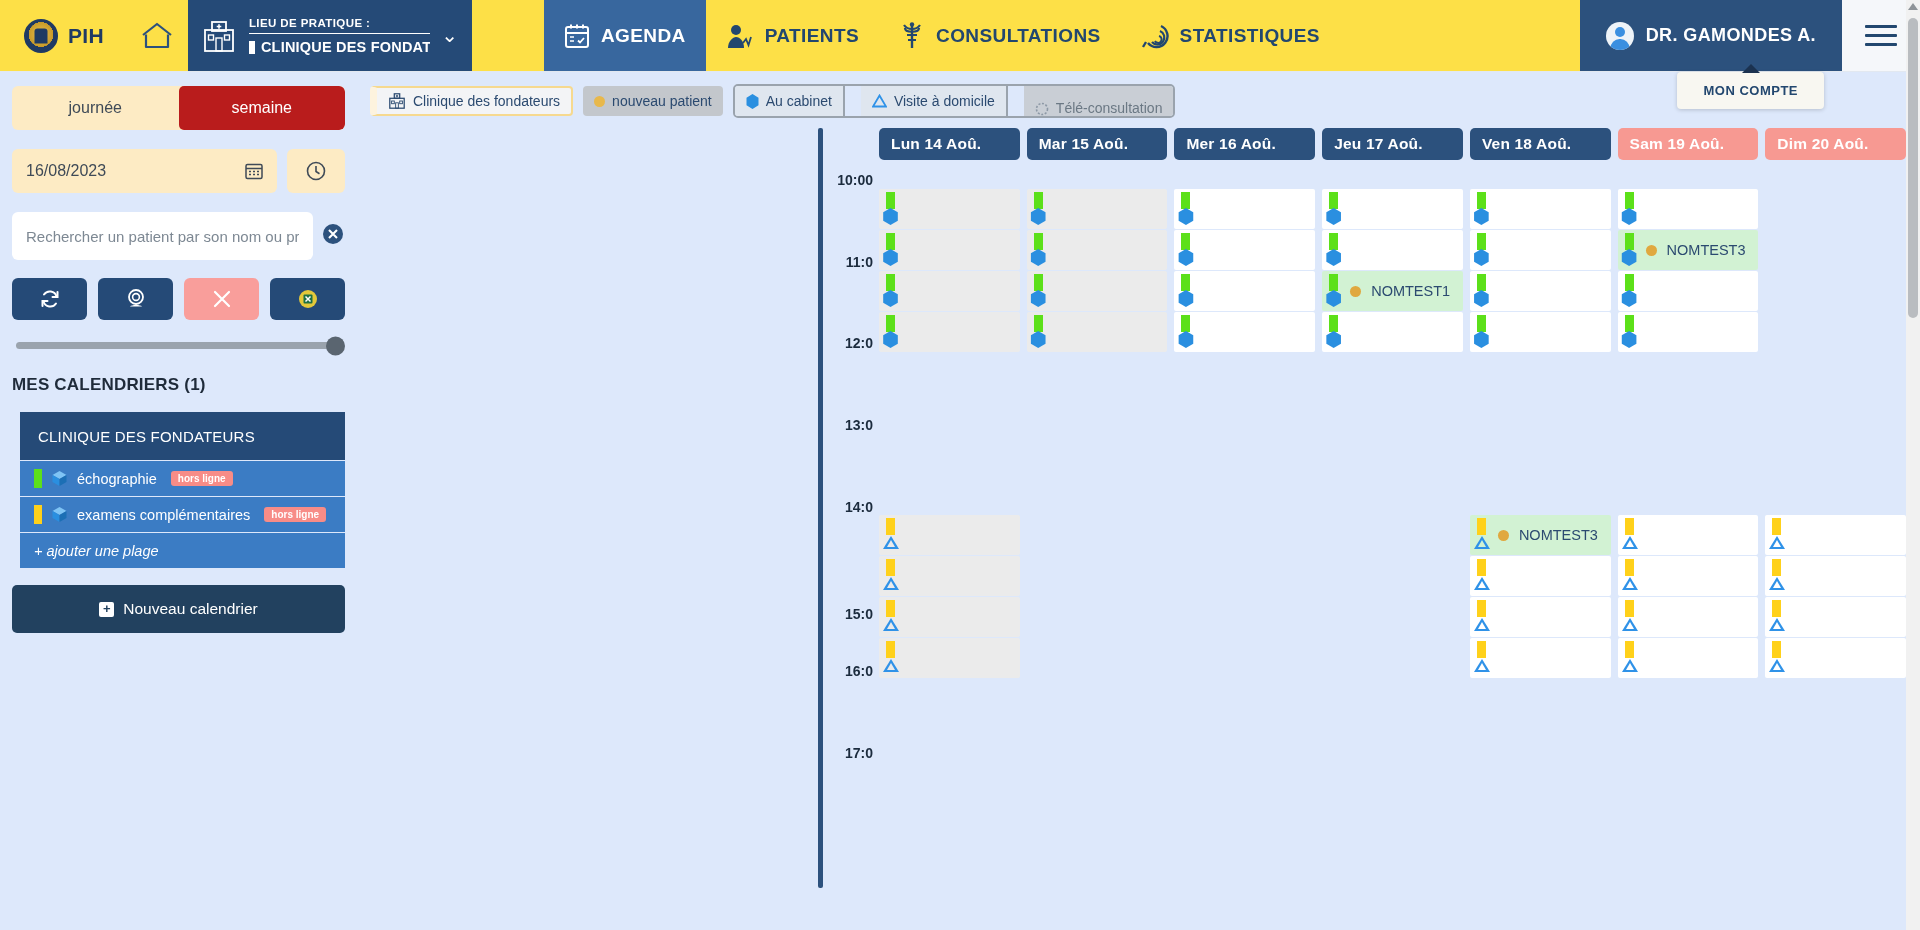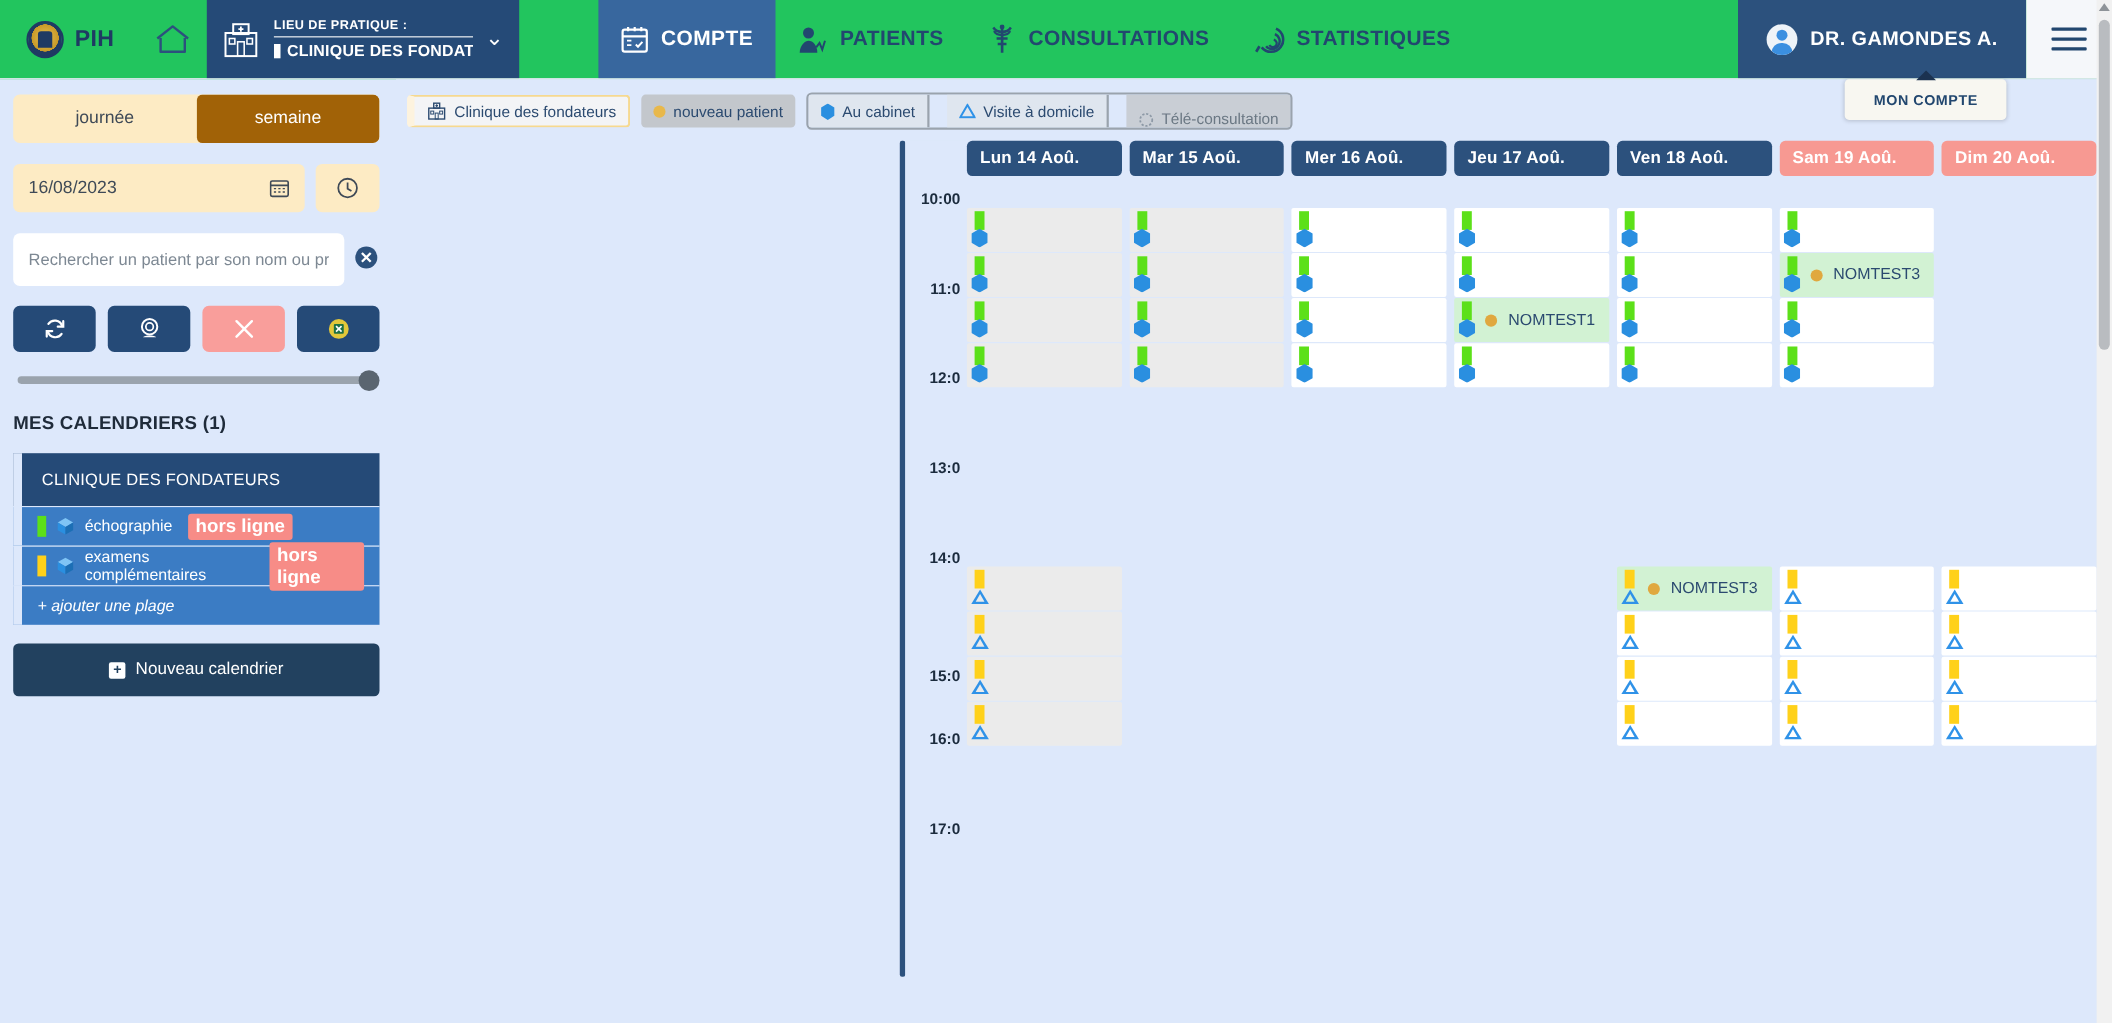--- a/index.html
+++ b/index.html
@@ -6,21 +6,21 @@
   html, body {
     width: 1920px; height: 930px;
     font-family: "Liberation Sans", sans-serif;
     background: #ffffff;
     overflow: hidden;
   }
 
   
   .topnav {
     height: 72px; width: 1920px;
-    background: #22c55e;
+    background: #fde047;
     display: flex; align-items: stretch;
     position: relative;
     border-bottom: 1px solid #e2e8f0;
   }
   .brand {
     display: flex; align-items: center; gap: 10px;
     padding: 0 22px 0 24px;
   }
   .brand-seal {
     width: 34px; height: 34px; border-radius: 50%;
@@ -139,21 +139,21 @@
     padding: 14px 15px 0 12px;
   }
   .seg {
     display: flex; background: #fdebc4; border-radius: 6px; overflow: hidden;
     height: 44px; margin-bottom: 19px;
   }
   .seg div {
     flex: 1; display: flex; align-items: center; justify-content: center;
     font-size: 16px; color: #3f4a57; cursor: pointer;
   }
-  .seg div.active { background: #a16207; color: #ffffff; border-radius: 5px; }
+  .seg div.active { background: #b91c1c; color: #ffffff; border-radius: 5px; }
 
   .weekbar {
     background: #fdebc4; border-radius: 6px; height: 48px;
     display: flex; align-items: center; margin-bottom: 19px; padding: 0 14px;
   }
   .weekbar .wtext { flex: 1; text-align: center; font-size: 15.5px; color: #2b4a70; }
   .weekbar .nav {
     width: 34px; text-align: center; font-size: 17px; font-weight: bold;
     color: #2b4a70; cursor: pointer;
   }
@@ -210,21 +210,21 @@
   }
   .cal-row {
     background: #3b7cc4; color: #fff; height: 36px;
     display: flex; align-items: center; gap: 9px; padding: 0 14px;
     border-left: 8px solid #dde8fb; border-top: 1px solid #dde8fb;
     font-size: 14.5px; cursor: pointer;
   }
   .swatch { width: 8px; height: 19px; flex: 0 0 auto; }
   .cube-ico { flex: 0 0 auto; }
   .offline {
-    background: #f78c87; color: #fff; font-weight: bold; font-size: 17px;
+    background: #f78c87; color: #fff; font-weight: bold; font-size: 10px;
     padding: 2px 7px; border-radius: 3px; margin-left: 5px;
   }
   .cal-add {
     background: #3b7cc4; color: #fff; height: 36px;
     display: flex; align-items: center; padding: 0 14px;
     font-size: 14.5px; font-style: italic;
     border-left: 8px solid #dde8fb; border-top: 1px solid #dde8fb;
     cursor: pointer;
   }
   .newcal {
@@ -364,21 +364,21 @@
 
   <div class="navtabs">
     <div class="navtab active">
       <svg width="26" height="26" viewBox="0 0 26 26">
         <rect x="2" y="4" width="22" height="20" rx="2" fill="none" stroke="#fff" stroke-width="2"></rect>
         <path d="M2 10 h22" stroke="#fff" stroke-width="2"></path>
         <path d="M7 1.5 v4 M13 1.5 v4 M19 1.5 v4" stroke="#fff" stroke-width="2"></path>
         <path d="M6 14 h4 M6 18 h4" stroke="#fff" stroke-width="1.6"></path>
         <path d="M14 17.5 l2 2 l4 -4.5" fill="none" stroke="#fff" stroke-width="1.8"></path>
       </svg>
-      <span>COMPTE</span>
+      <span>AGENDA</span>
     </div>
     <div class="navtab">
       <svg width="28" height="26" viewBox="0 0 28 26">
         <circle cx="10" cy="7" r="5" fill="#22476f"></circle>
         <path d="M2 25 c0 -7 5 -11 8 -11 c4 0 8 4 8 11 z" fill="#22476f"></path>
         <path d="M17 20 l3 -4 l2.5 6 l2.5 -8" fill="none" stroke="#22476f" stroke-width="1.8"></path>
       </svg>
       <span>PATIENTS</span>
     </div>
     <div class="navtab">

